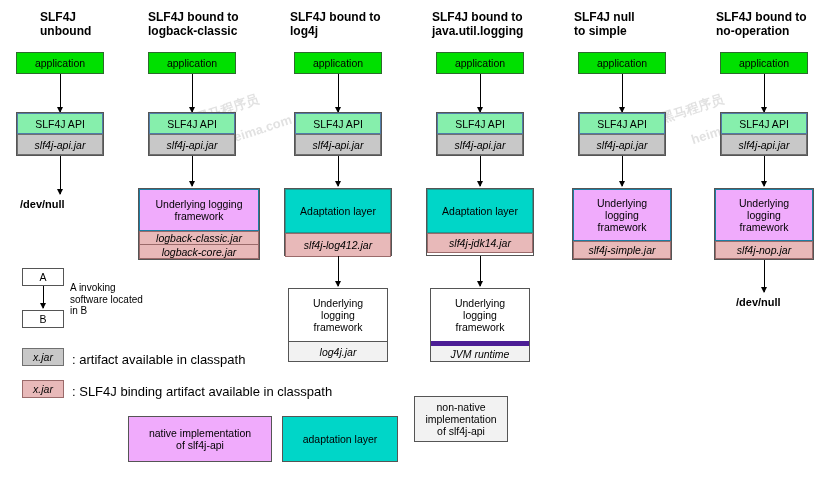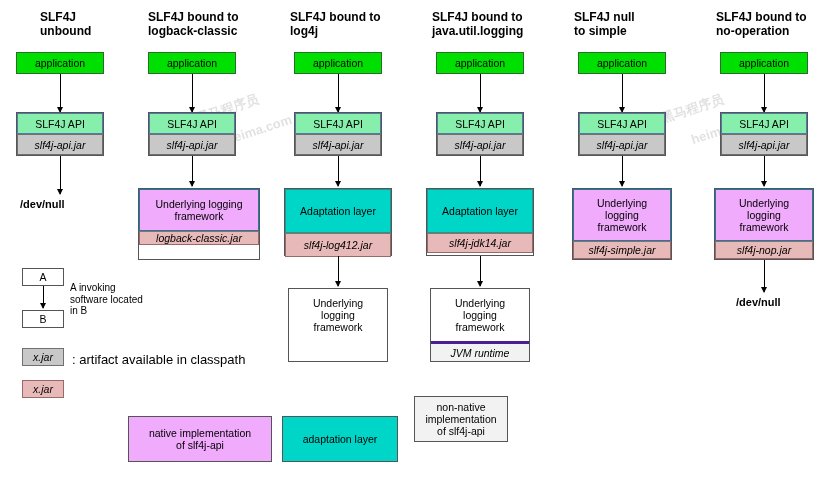--- a/index.html
+++ b/index.html
@@ -121,61 +121,63 @@
   <div class="arrow" style="left:192px;top:74px;height:38px;"></div>
   <div class="stack" style="left:148px;top:112px;width:88px;height:44px;">
     <div class="api" style="height:21px;">SLF4J API</div>
     <div class="jar" style="height:21px;">slf4j-api.jar</div>
   </div>
   <div class="arrow" style="left:192px;top:156px;height:30px;"></div>
   <div class="stack" style="left:138px;top:188px;width:122px;height:72px;">
     <div class="native" style="height:42px;white-space:pre;">Underlying logging
 framework</div>
     <div class="bindjar" style="height:14px;">logback-classic.jar</div>
+    <div class="bindjar" style="height:14px;border-top:none;">logback-core.jar</div>
   </div>
 
   <div class="col-title" style="left:290px;top:10px;white-space:pre;">SLF4J bound to
 log4j</div>
   <div class="box app" style="left:294px;top:52px;width:88px;height:22px;">application</div>
   <div class="arrow" style="left:338px;top:74px;height:38px;"></div>
   <div class="stack" style="left:294px;top:112px;width:88px;height:44px;">
     <div class="api" style="height:21px;">SLF4J API</div>
     <div class="jar" style="height:21px;">slf4j-api.jar</div>
   </div>
   <div class="arrow" style="left:338px;top:156px;height:30px;"></div>
   <div class="stack" style="left:284px;top:188px;width:108px;height:68px;">
     <div class="adapt" style="height:44px;">Adaptation layer</div>
     <div class="bindjar" style="height:24px;">slf4j-log412.jar</div>
   </div>
   <div class="arrow" style="left:338px;top:256px;height:30px;"></div>
   <div class="stack" style="left:288px;top:288px;width:100px;height:74px;">
     <div class="white" style="height:52px;white-space:pre;border:none;">Underlying
 logging
 framework</div>
+    <div class="plainjar" style="height:20px;border:none;border-top:1px solid #555;">log4j.jar</div>
   </div>
 
   <div class="col-title" style="left:432px;top:10px;white-space:pre;">SLF4J bound to
 java.util.logging</div>
   <div class="box app" style="left:436px;top:52px;width:88px;height:22px;">application</div>
   <div class="arrow" style="left:480px;top:74px;height:38px;"></div>
   <div class="stack" style="left:436px;top:112px;width:88px;height:44px;">
     <div class="api" style="height:21px;">SLF4J API</div>
     <div class="jar" style="height:21px;">slf4j-api.jar</div>
   </div>
   <div class="arrow" style="left:480px;top:156px;height:30px;"></div>
   <div class="stack" style="left:426px;top:188px;width:108px;height:68px;">
     <div class="adapt" style="height:44px;">Adaptation layer</div>
     <div class="bindjar" style="height:20px;">slf4j-jdk14.jar</div>
   </div>
   <div class="arrow" style="left:480px;top:256px;height:30px;"></div>
   <div class="stack" style="left:430px;top:288px;width:100px;height:74px;">
     <div class="white" style="height:52px;white-space:pre;border:none;">Underlying
 logging
 framework</div>
-    <div class="plainjar" style="height:20px;border:none;border-top:3px solid #4c1d95;">JVM runtime</div>
+    <div class="plainjar" style="height:20px;border:none;border-top:5px solid #4c1d95;">JVM runtime</div>
   </div>
 
   <div class="col-title" style="left:574px;top:10px;white-space:pre;">SLF4J null
 to simple</div>
   <div class="box app" style="left:578px;top:52px;width:88px;height:22px;">application</div>
   <div class="arrow" style="left:622px;top:74px;height:38px;"></div>
   <div class="stack" style="left:578px;top:112px;width:88px;height:44px;">
     <div class="api" style="height:21px;">SLF4J API</div>
     <div class="jar" style="height:21px;">slf4j-api.jar</div>
   </div>
@@ -209,20 +211,21 @@
   <div class="arrow" style="left:43px;top:286px;height:22px;"></div>
   <div class="box white" style="left:22px;top:310px;width:42px;height:18px;">B</div>
   <div class="legend-text" style="left:70px;top:282px;white-space:pre;">A invoking
 software located
 in B</div>
 
   <div class="box jar" style="left:22px;top:348px;width:42px;height:18px;">x.jar</div>
   <div class="key-row" style="left:72px;top:352px;">: artifact available in classpath</div>
 
   <div class="box bindjar" style="left:22px;top:380px;width:42px;height:18px;">x.jar</div>
+  <div class="key-row" style="left:72px;top:384px;">: SLF4J binding artifact available in classpath</div>
 
   <div class="swatch native" style="left:128px;top:416px;width:144px;height:46px;white-space:pre;text-align:center;">native implementation
 of slf4j-api</div>
   <div class="swatch adapt" style="left:282px;top:416px;width:116px;height:46px;white-space:pre;">adaptation layer</div>
   <div class="swatch nonnative" style="left:414px;top:396px;width:94px;height:46px;white-space:pre;">non-native
 implementation
 of slf4j-api</div>
 
 </div>
 

